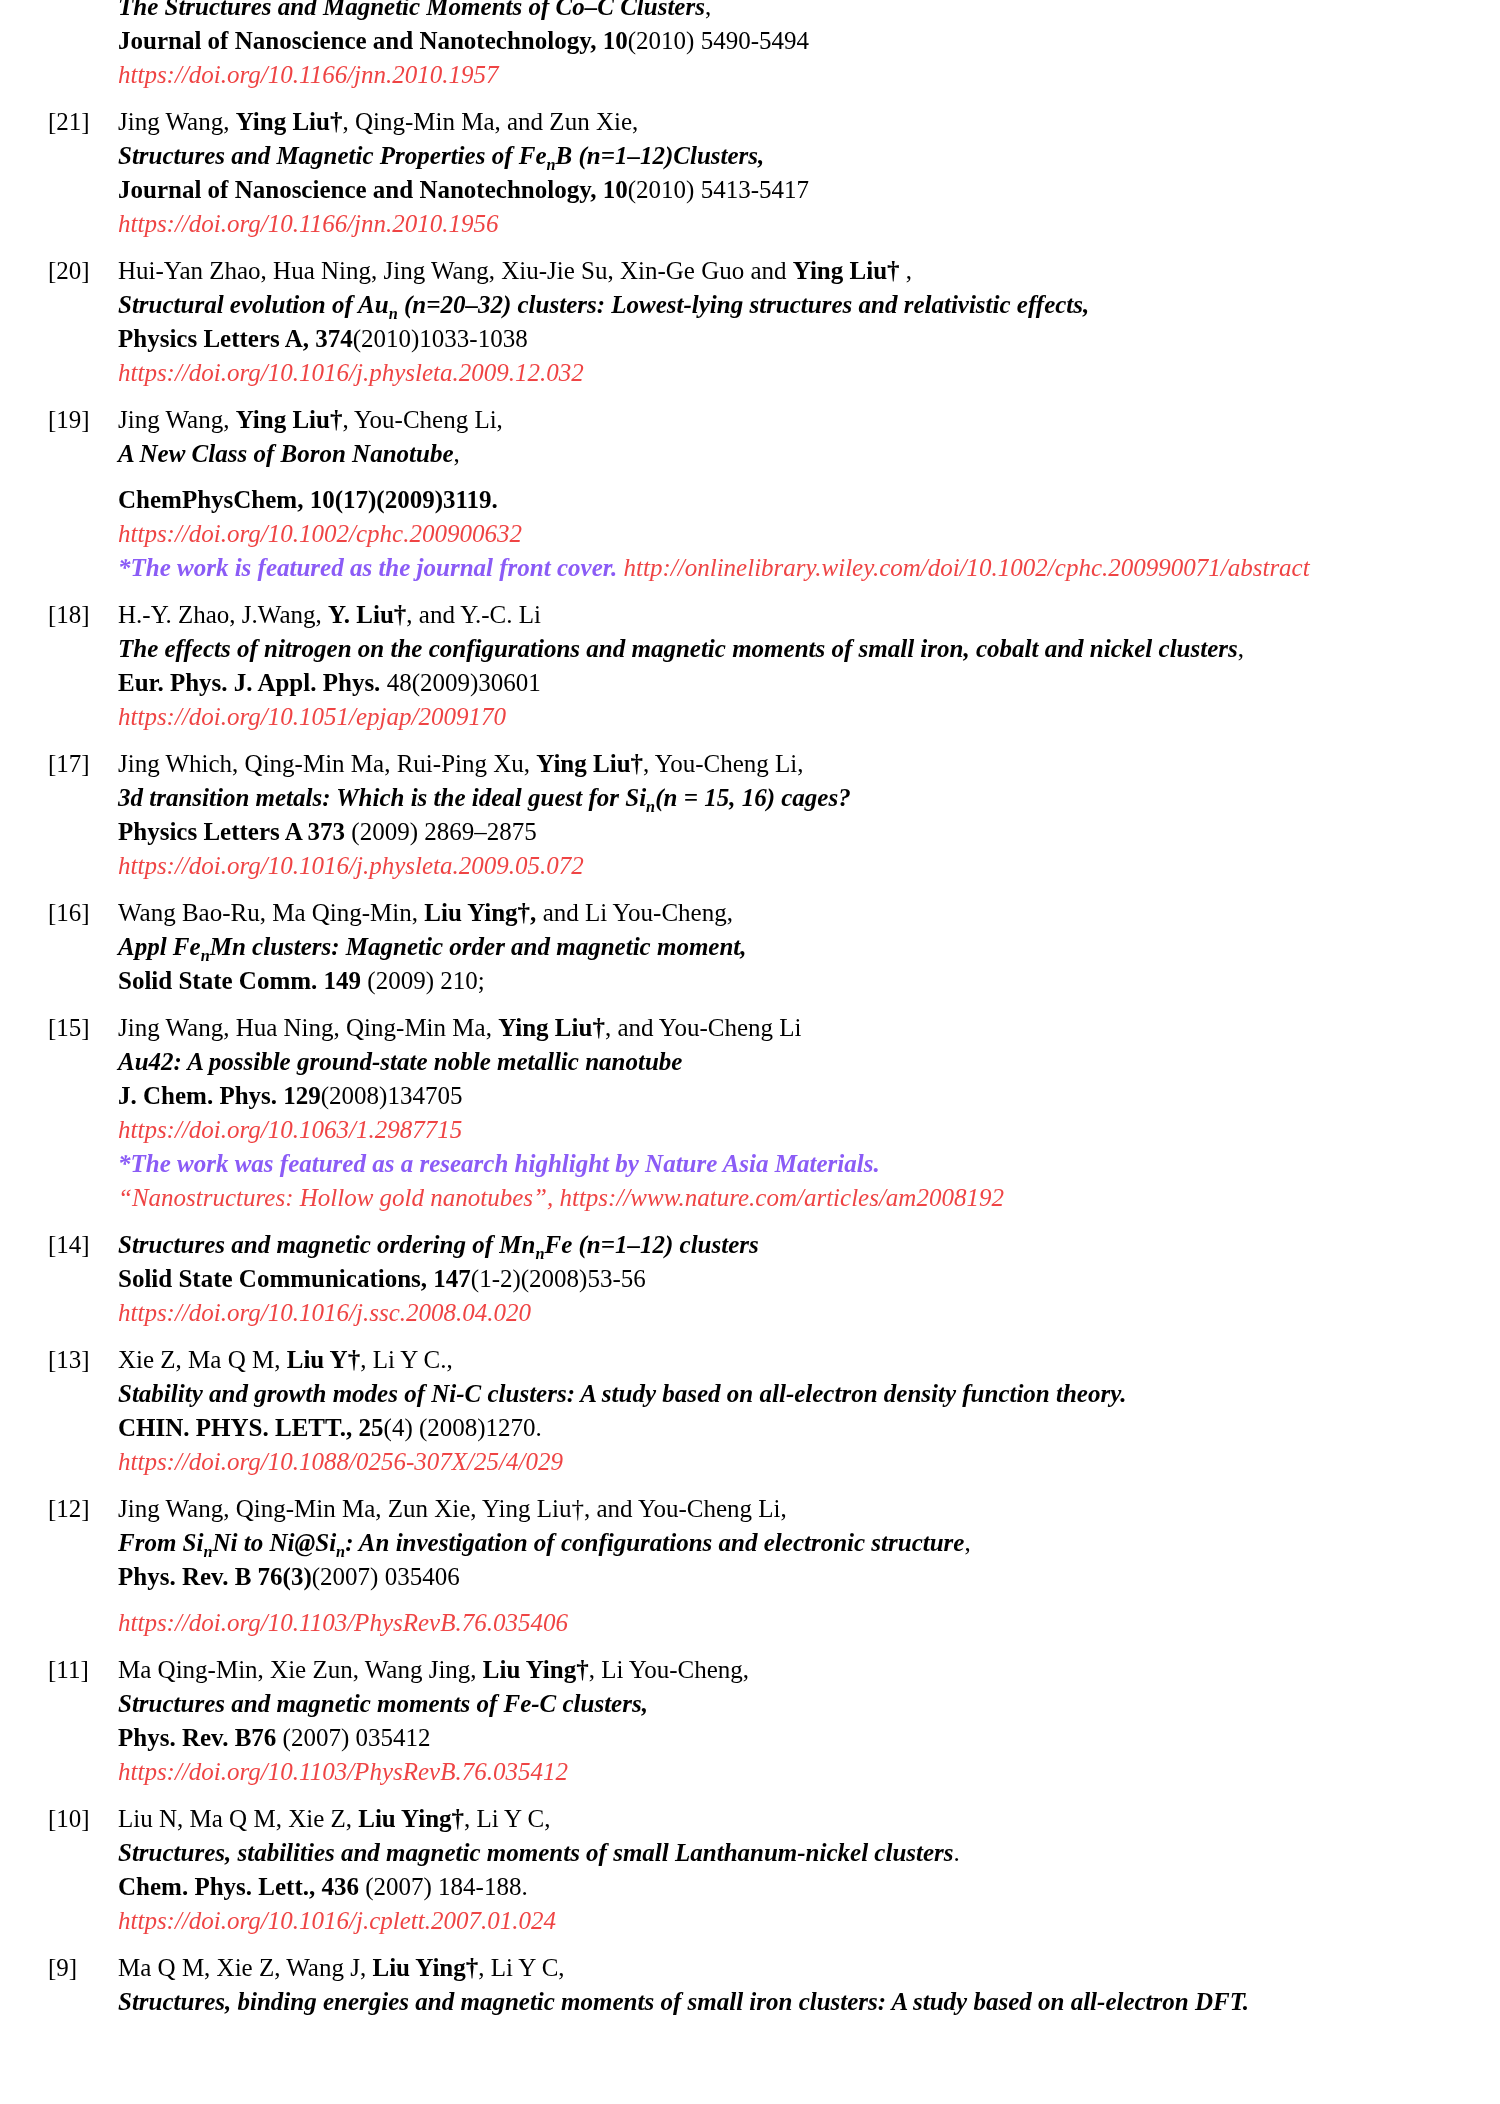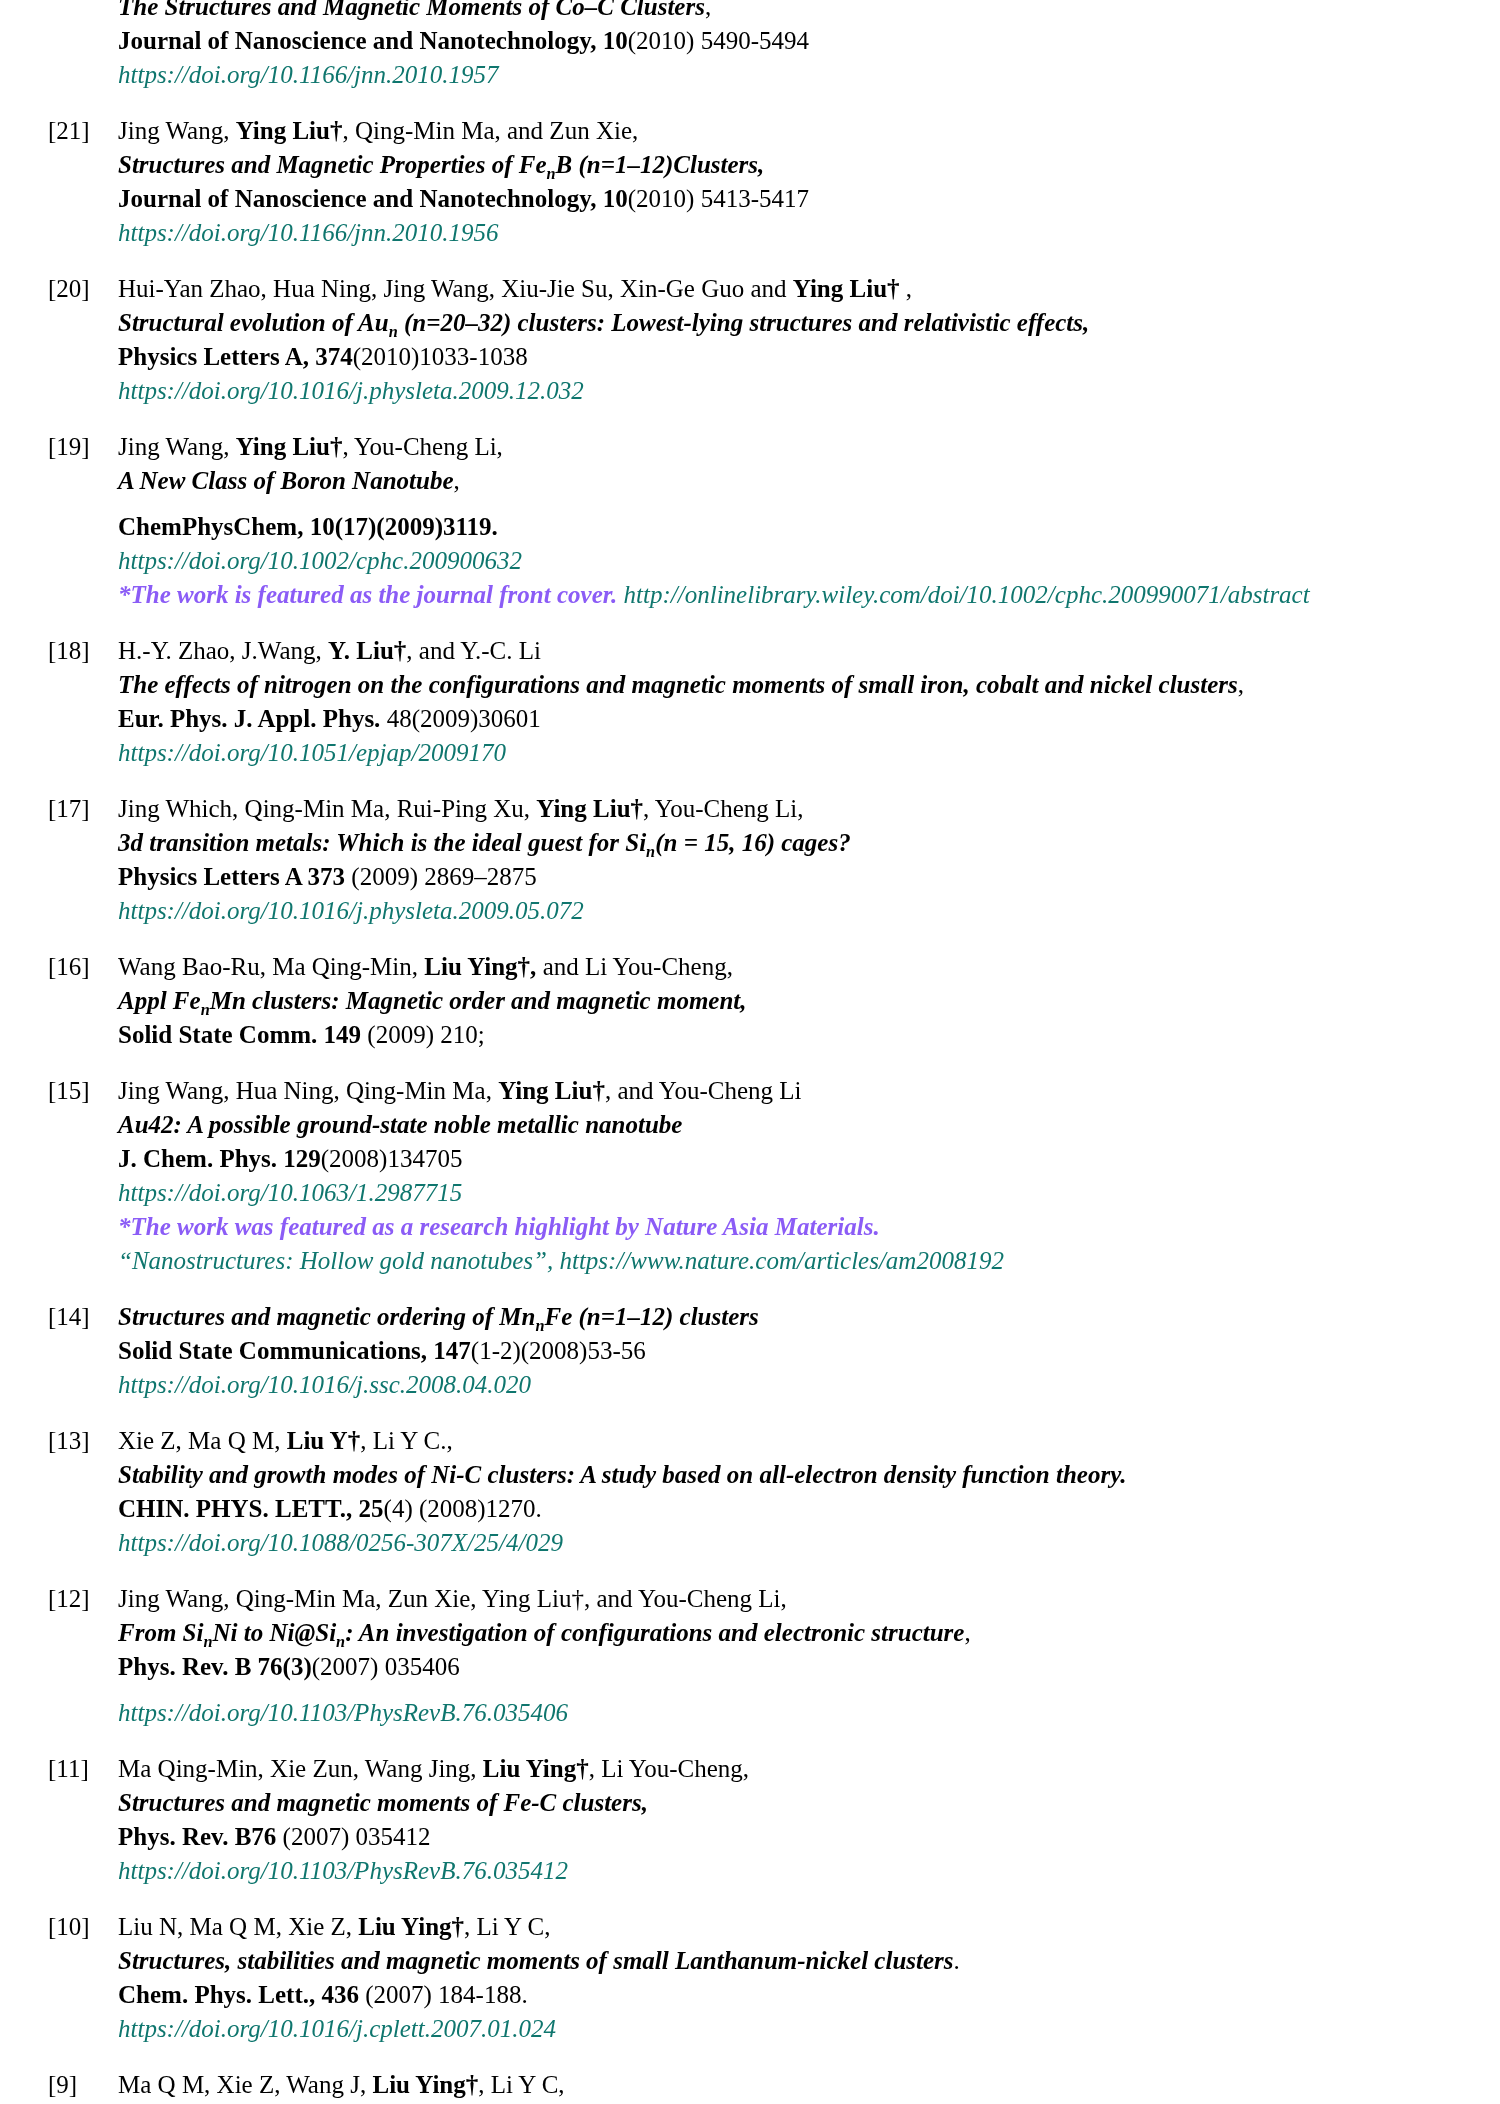--- a/index.html
+++ b/index.html
@@ -15,21 +15,21 @@
     font-size: 25px;
     color: #000000;
   }
   .ref-list {
     padding-left: 48px;
     padding-right: 10px;
   }
   .ref-item {
     display: flex;
     align-items: flex-start;
-    margin-top: 22px;
+    margin-top: 13px;
   }
   .ref-item.partial-top {
     margin-top: -10px;
   }
   .ref-label {
     flex: 0 0 70px;
     width: 70px;
     line-height: 34px;
   }
   .ref-content {
@@ -46,21 +46,21 @@
   .seg-n { font-weight: normal; font-style: normal; }
   .seg-b { font-weight: bold; }
   .seg-ti { font-weight: bold; font-style: italic; }
   sub.seg-tis {
     font-weight: bold;
     font-style: italic;
     font-size: 0.65em;
     line-height: 0;
   }
   .seg-doi, .seg-lk {
-    color: #0f766e;
+    color: #ef4444;
     font-style: italic;
     text-decoration: none;
     text-align: right;
   }
   .seg-red {
     color: #8b5cf6;
     font-weight: bold;
     font-style: italic;
   }
 </style>

